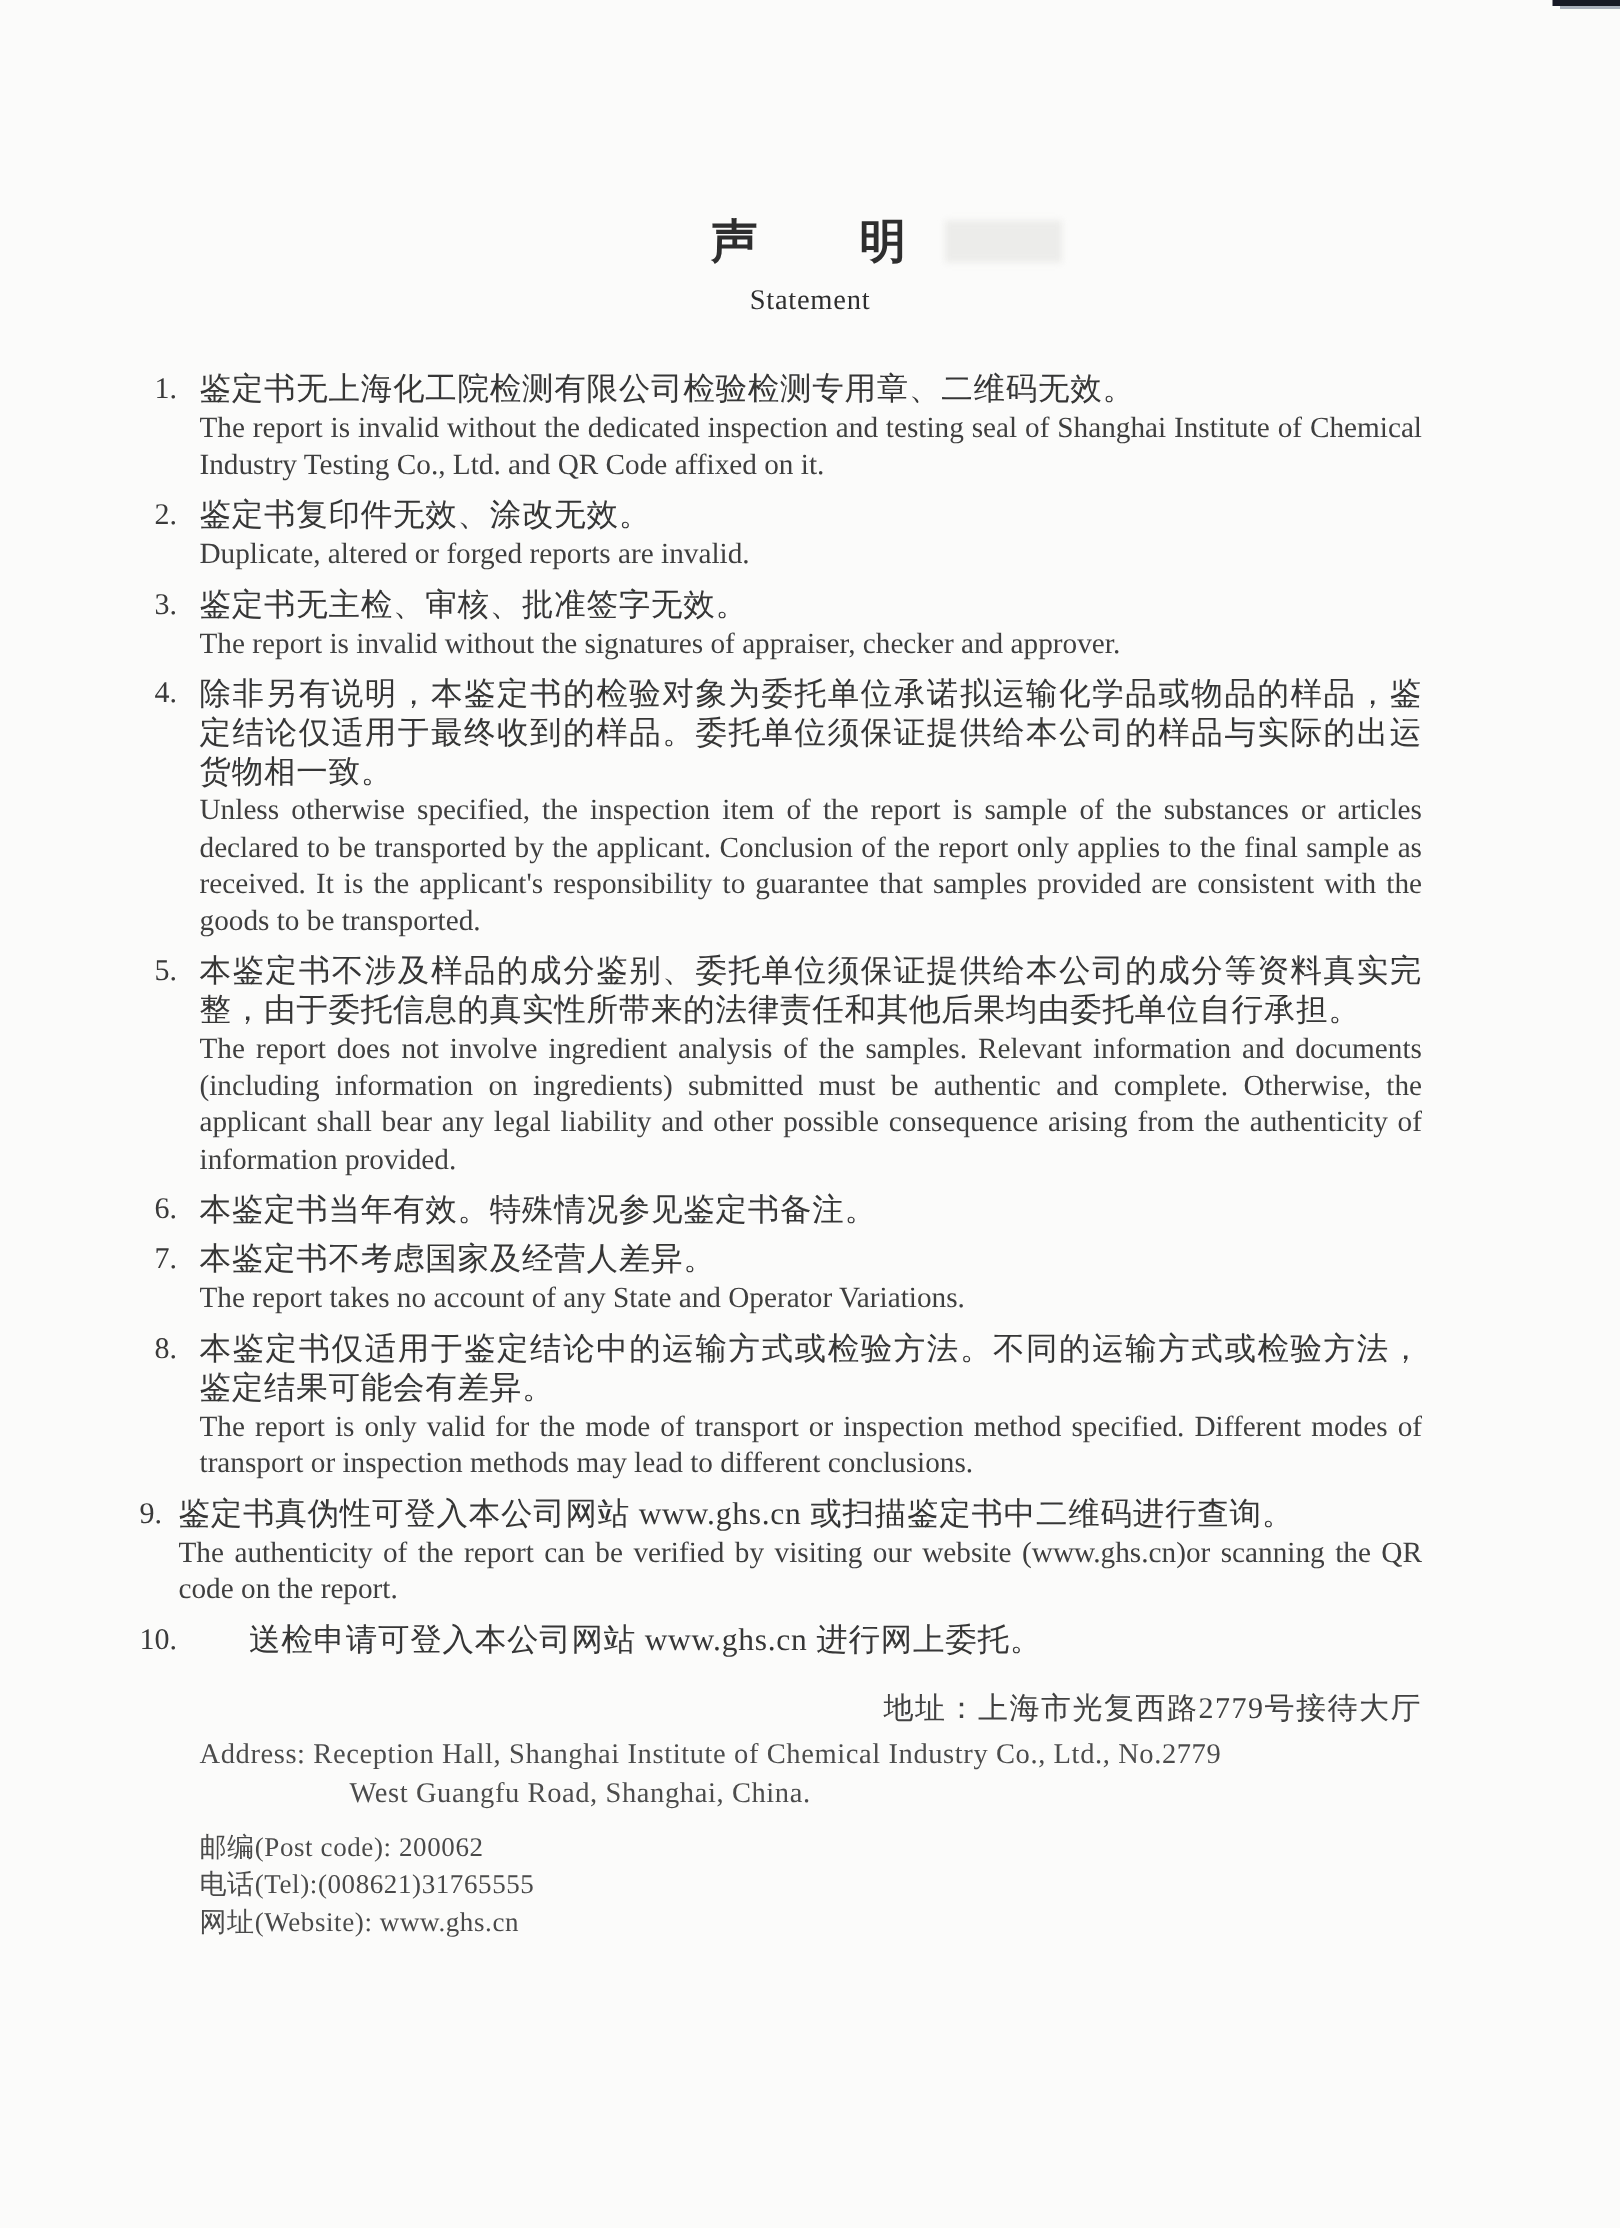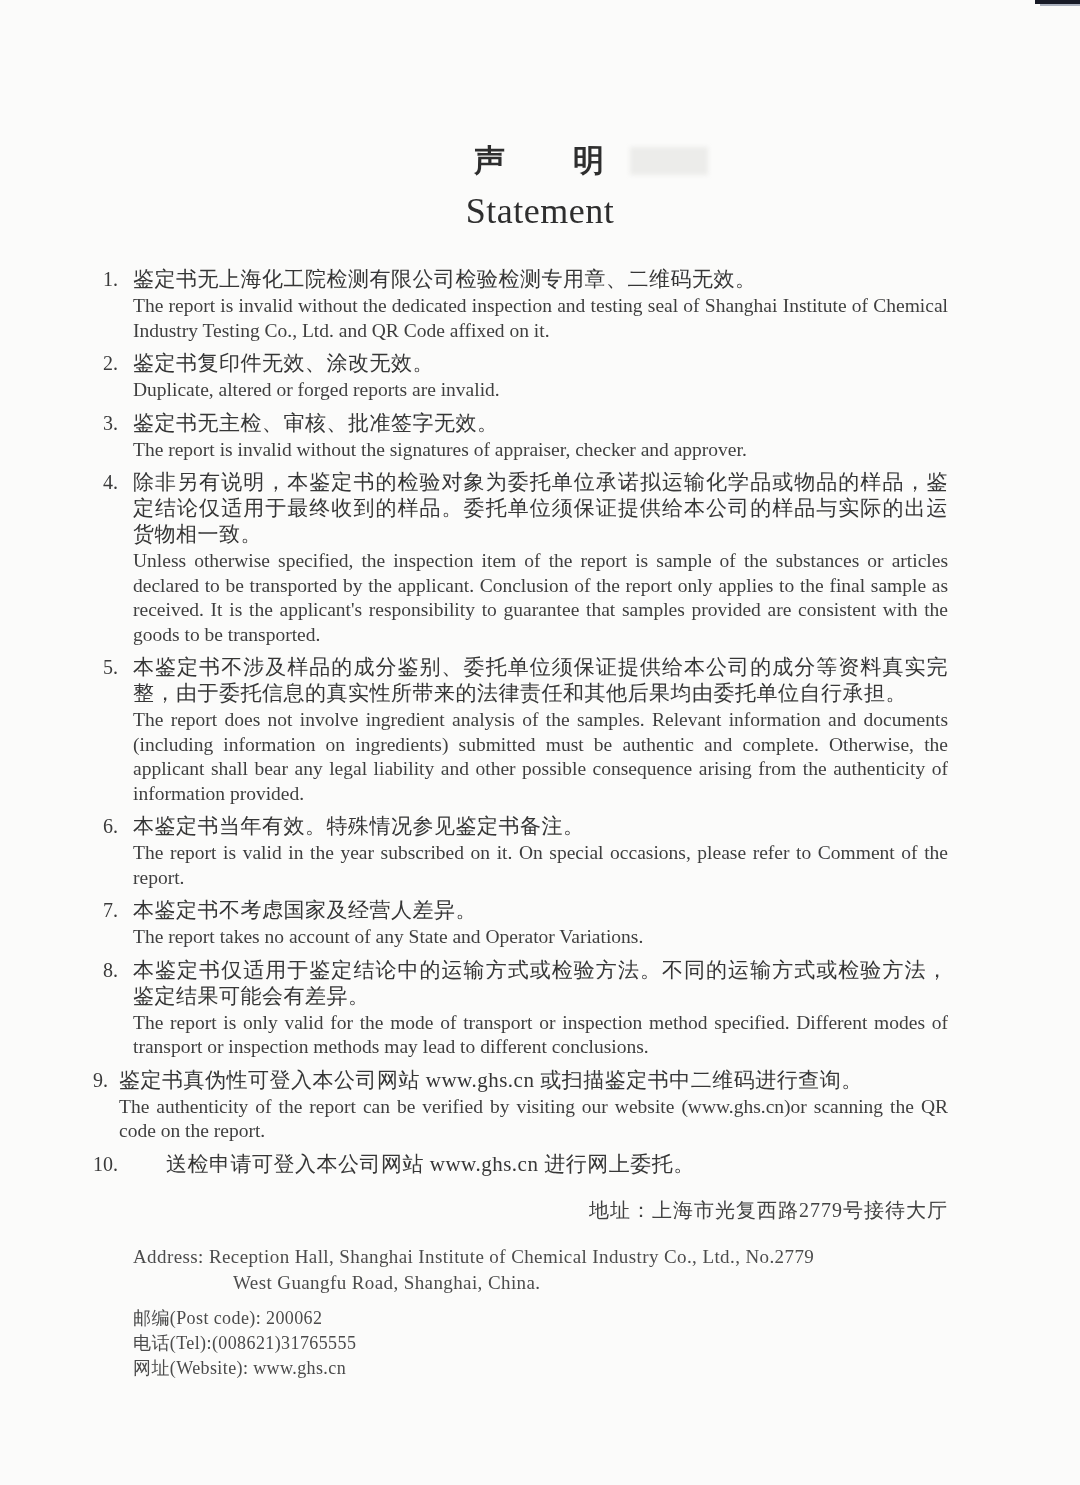--- a/index.html
+++ b/index.html
@@ -26,21 +26,21 @@
   .artifact-smudge{
     position:absolute;top:147px;left:630px;width:78px;height:28px;
     background:#ececea;filter:blur(2px);
   }
   .header{padding-top:140px;text-align:center;}
   .title-zh{
     margin:0;font-size:31px;font-weight:600;color:#2e2e2e;
     display:flex;justify-content:center;gap:66px;letter-spacing:2px;
   }
   .title-en{
-    margin:8px 0 0 0;font-size:36px;font-weight:400;color:#2e2e2e;
+    margin:8px 0 0 0;font-size:19px;font-weight:400;color:#2e2e2e;
     letter-spacing:0.5px;
   }
   .items{
     position:relative;margin:34px 0 0 103px;width:845px;
   }
   .item{display:flex;margin-bottom:7px;}
   .item .num{
     flex:none;width:30px;font-size:20px;color:#3a3a3a;line-height:26px;
   }
   .item .body{flex:1;min-width:0;}
@@ -58,21 +58,21 @@
   .item:nth-child(10) .num{width:37px;}
   .footer{
     margin:20px 0 0 133px;width:815px;color:#474747;
   }
   .addr-zh{
     margin:0;font-size:20px;line-height:27px;color:#414141;
     letter-spacing:1px;
     text-align:right;
   }
   .addr-en{
-    margin:20px 0 0 0;font-size:19px;line-height:26px;color:#4c4c4c;
+    margin:4px 0 0 0;font-size:19px;line-height:26px;color:#4c4c4c;
     letter-spacing:0.4px;
   }
   .addr-en.indent{margin:0 0 0 100px;}
   .contacts{margin-top:10px;}
   .contact-line{
     margin:0;font-size:18px;line-height:25px;color:#4a4a4a;
     letter-spacing:0.4px;
   }
 </style>
 </head>
@@ -131,21 +131,20 @@
       <div class="body">
         <p class="zh">本鉴定书不涉及样品的成分鉴别、委托单位须保证提供给本公司的成分等资料真实完整，由于委托信息的真实性所带来的法律责任和其他后果均由委托单位自行承担。</p>
         <p class="en">The report does not involve ingredient analysis of the samples. Relevant information and documents (including information on ingredients) submitted must be authentic and complete. Otherwise, the applicant shall bear any legal liability and other possible consequence arising from the authenticity of information provided.</p>
       </div>
     </div>
 
     <div class="item">
       <span class="num">6.</span>
       <div class="body">
         <p class="zh">本鉴定书当年有效。特殊情况参见鉴定书备注。</p>
-        <p class="en">The report is valid in the year subscribed on it. On special occasions, please refer to Comment of the report.</p>
       </div>
     </div>
 
     <div class="item">
       <span class="num">7.</span>
       <div class="body">
         <p class="zh">本鉴定书不考虑国家及经营人差异。</p>
         <p class="en">The report takes no account of any State and Operator Variations.</p>
       </div>
     </div>

